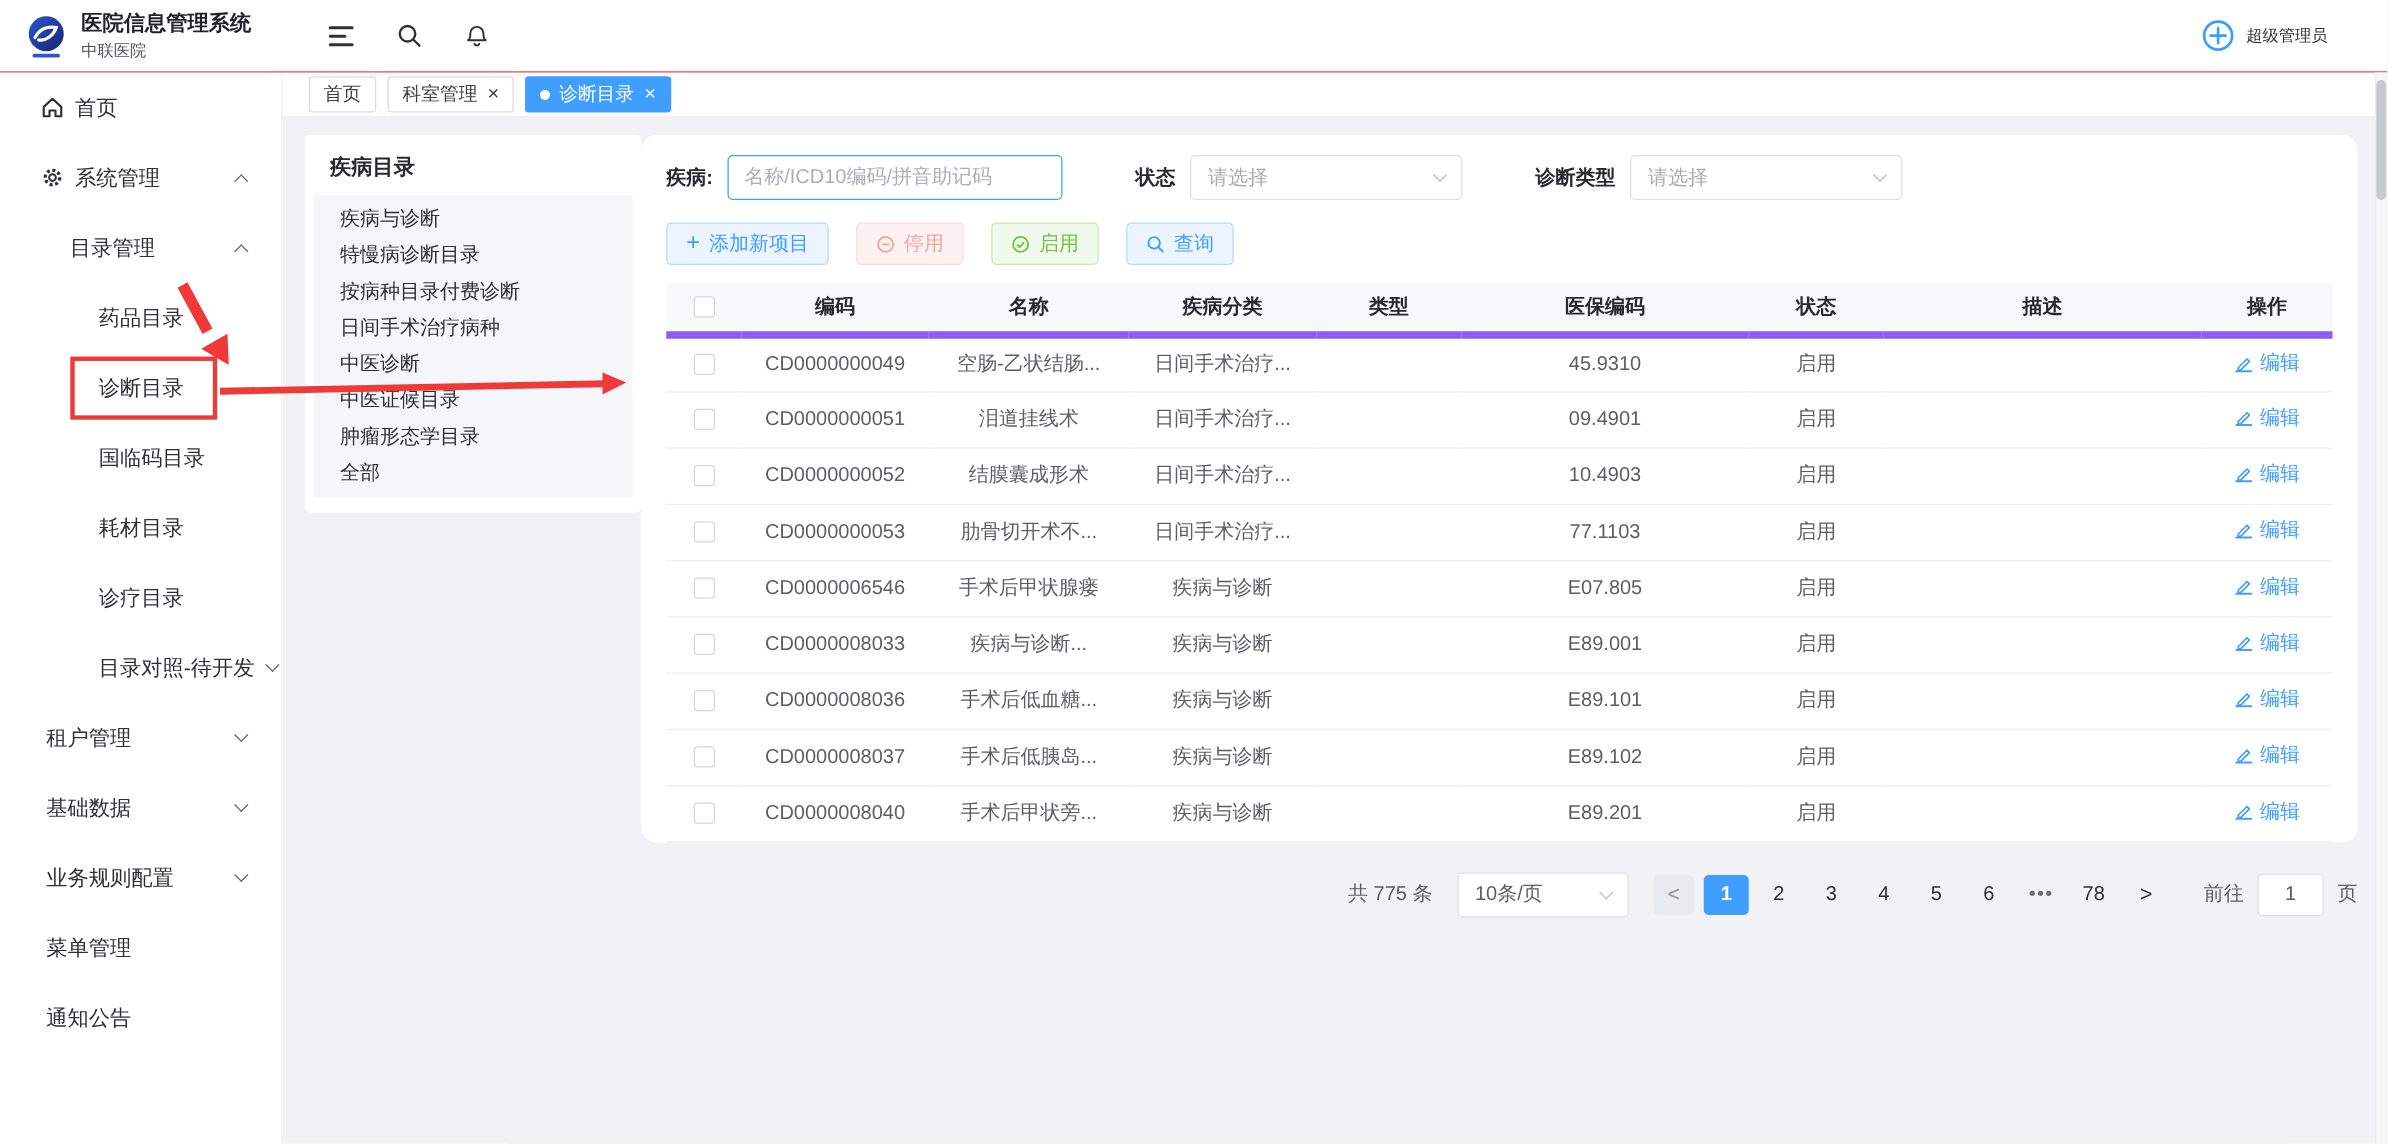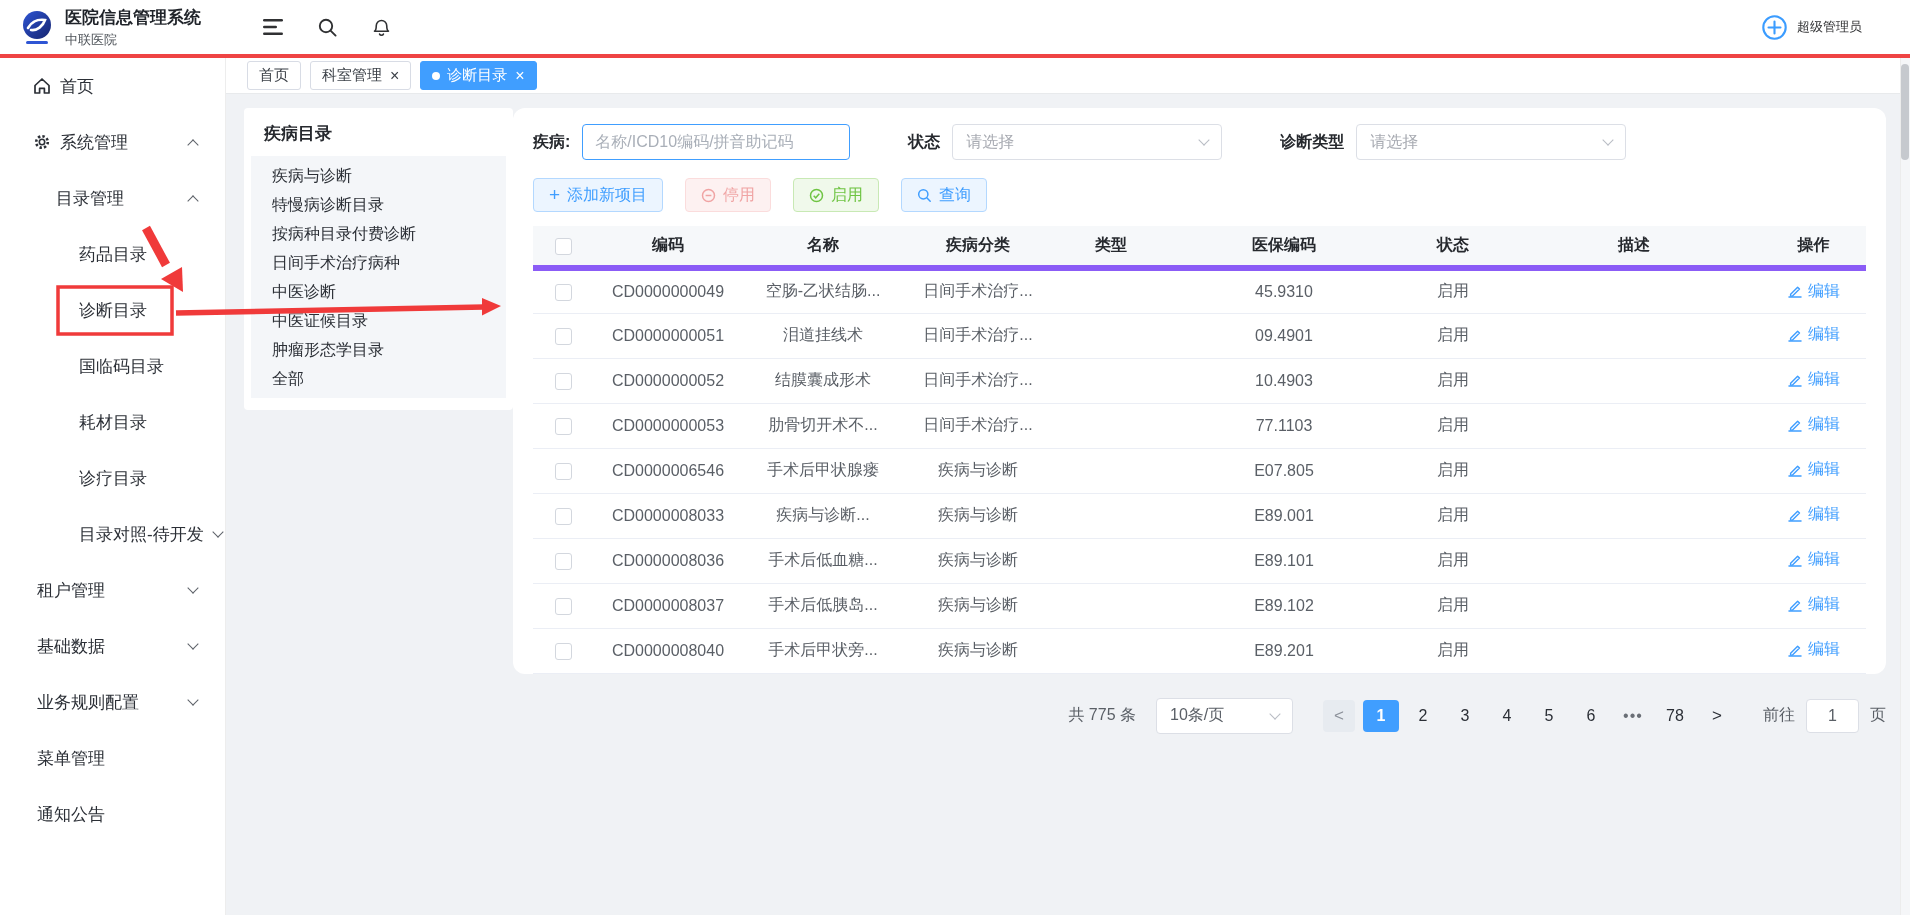--- a/index.html
+++ b/index.html
@@ -1,20 +1,20 @@
 <!DOCTYPE html>
 <html><head>
 <meta charset="utf-8">
 <style>
   *{margin:0;padding:0;box-sizing:border-box}
   html,body{width:1910px;height:915px;overflow:hidden}
   body{font-family:"Liberation Sans","DejaVu Sans",sans-serif;background:#fff;position:relative;color:#303133}
 
   
-  .topbar{height:58px;background:#fff;border-bottom:4px solid #ef4444;display:flex;align-items:center;position:relative;z-index:2}
+  .topbar{height:58px;background:#fff;border-bottom:1px solid #ef4444;display:flex;align-items:center;position:relative;z-index:2}
   .brand{width:226px;flex:none;display:flex;align-items:center;gap:9px;padding-left:18px}
   .logo{width:38px;height:38px;flex:none}
   .app-title{font-size:17px;font-weight:700;color:#1f2329;white-space:nowrap}
   .app-subtitle{font-size:13px;color:#4e5359;margin-top:2px}
   .topbar-icons{display:flex;align-items:center;gap:32px;margin-left:36px}
   .tb-icon{width:22px;height:22px;display:flex;align-items:center;justify-content:center;cursor:pointer}
   .user-area{margin-left:auto;display:flex;align-items:center;gap:9px;padding-right:48px;cursor:pointer}
   .user-name{font-size:13px;color:#303133}
 
   
@@ -52,41 +52,41 @@
   .catalog-item{height:29px;line-height:29px;padding-left:21px;font-size:16px;color:#2b2f36;cursor:pointer;white-space:nowrap;overflow:hidden}
 
   .table-panel{flex:1;min-width:0;background:#fff;border-radius:12px;padding:16px 20px 0}
 
   .filters{display:flex;align-items:center;gap:58px}
   .filter-group{display:flex;align-items:center;gap:12px}
   .filter-label{font-size:16px;font-weight:700;color:#26292e;white-space:nowrap}
   .text-input{width:268px;height:36px;border:1.5px solid #409eff;border-radius:4px;padding:0 12px;font-size:16px;color:#303133;outline:none;font-family:inherit}
   .text-input::placeholder{color:#a9afb8}
   .select{height:36px;border:1px solid #dcdfe6;border-radius:4px;background:#fff;display:flex;align-items:center;justify-content:space-between;padding:0 13px;cursor:pointer}
-  .filter-group .select{width:270px}
+  .filter-group .select{width:218px}
   .select .ph{font-size:16px;color:#a8abb2}
   .select .chev{border-color:#b8bcc4}
 
   .actions{display:flex;gap:22px;margin-top:18px}
   .btn{height:34px;padding:0 15px;border-radius:4px;font-size:16px;display:inline-flex;align-items:center;gap:7px;cursor:pointer;border:1px solid;background:#fff;font-family:inherit;white-space:nowrap}
   .btn-blue{background:#ecf5ff;border-color:#b3d8ff;color:#409eff}
   .btn-red{background:#fdf1f1;border-color:#fbdcdc;color:#f0a4a4}
   .btn-green{background:#f0f9eb;border-color:#c8e9b4;color:#6fc443}
   .btn-plus{font-size:19px;line-height:1;margin-top:-2px}
 
   .grid{width:100%;border-collapse:collapse;margin-top:14px;table-layout:fixed}
   .grid th{height:42px;background:#f6f8fa;font-size:16px;font-weight:700;color:#26292e;text-align:center;border-bottom:6px solid #8b5cf6;white-space:nowrap}
   .grid td{height:45px;border-bottom:1px solid #ebeef5;font-size:16px;color:#5a5f66;text-align:center;white-space:nowrap;overflow:hidden}
   .checkbox{display:inline-block;width:17px;height:17px;border:1px solid #d3d7de;border-radius:3px;background:#fff;vertical-align:middle;cursor:pointer}
   .edit-link{display:inline-flex;align-items:center;gap:5px;color:#409eff;cursor:pointer;font-size:16px}
 
   
   .pagination{display:flex;align-items:center;justify-content:flex-end;margin-top:24px;font-size:16px;color:#5a5f66}
   .pg-total{margin-right:20px}
-  .pg-size{width:137px;margin-right:30px}
+  .pg-size{width:137px;margin-right:20px}
   .pg-size-text{font-size:16px;color:#5a5f66}
   .pg-prev,.pg-next{width:32px;height:32px;border-radius:4px;display:flex;align-items:center;justify-content:center;cursor:pointer;font-size:17px}
   .pg-prev{background:#e7ebf0;color:#8b9099;margin-right:5px}
   .pg-next{color:#2b2f36;margin-left:5px}
   .pg-num{min-width:36px;height:32px;display:flex;align-items:center;justify-content:center;margin:0 3px;cursor:pointer;color:#2b2f36;font-weight:500}
   .pg-num.active{background:#409eff;color:#fff;border-radius:4px;font-weight:700}
   .pg-ellipsis{color:#6a6f76;letter-spacing:1px}
   .pg-goto-label{margin-left:30px;margin-right:11px}
   .pg-input{width:53px;height:34px;border:1px solid #dcdfe6;border-radius:4px;text-align:center;font-size:16px;color:#5a5f66;outline:none;font-family:inherit}
   .pg-goto-suffix{margin-left:11px}

